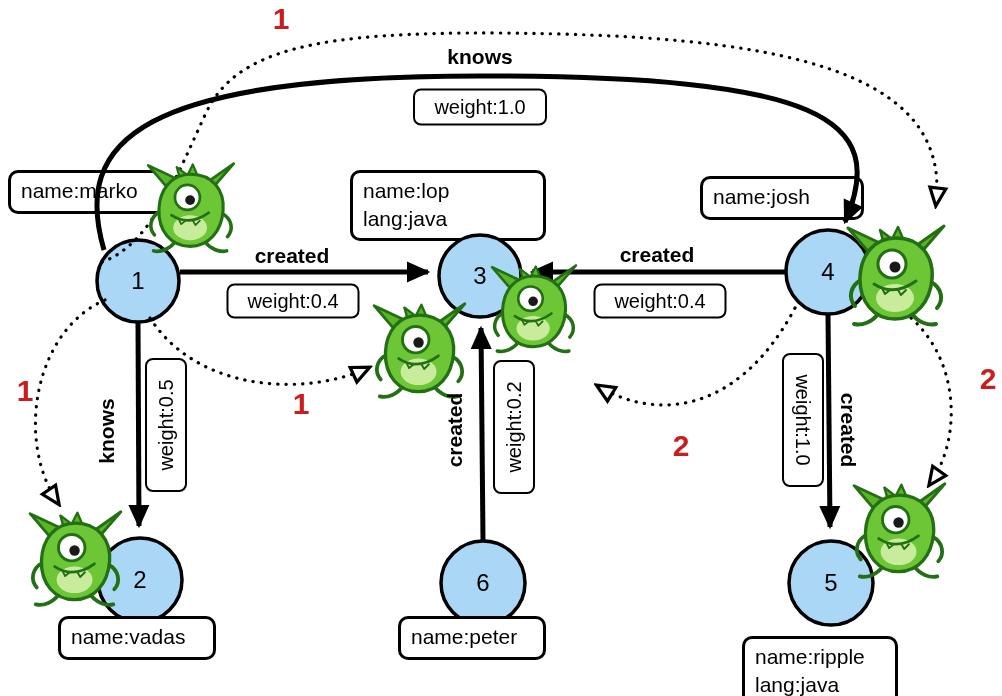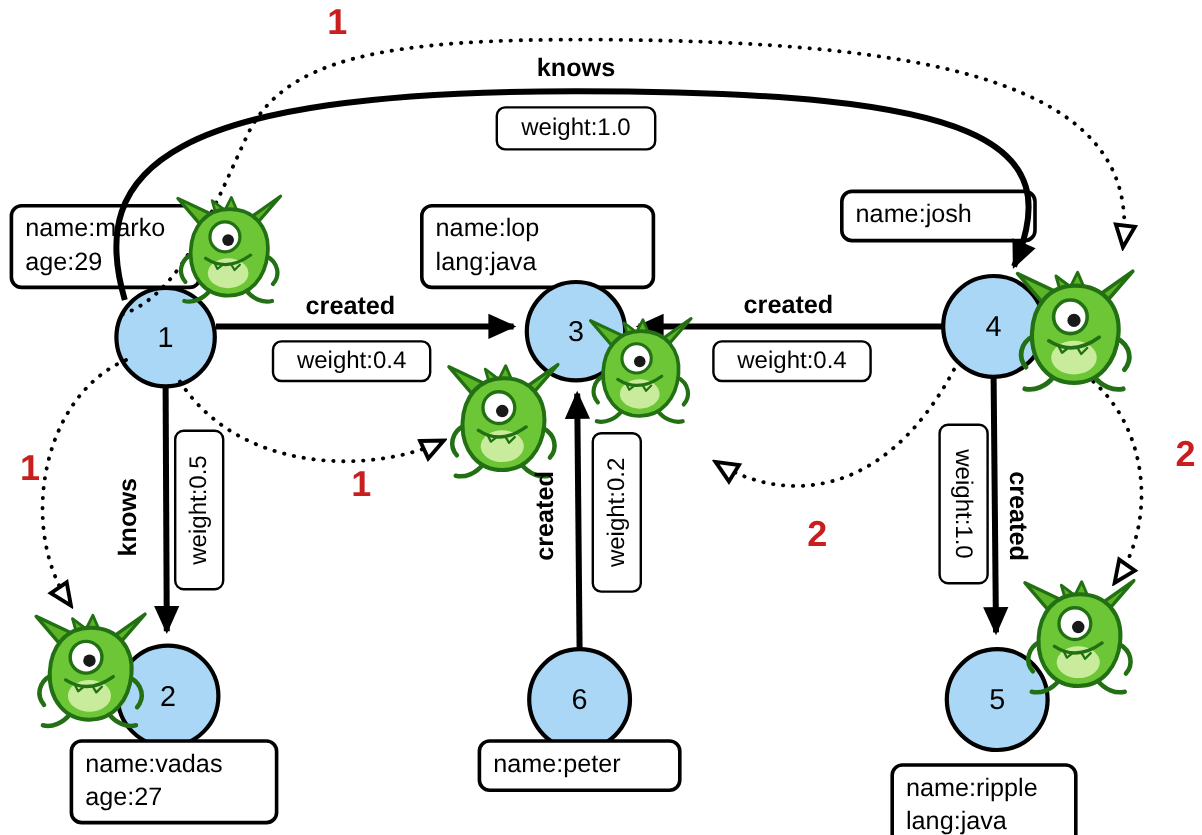--- a/index.html
+++ b/index.html
@@ -33,27 +33,26 @@
   svg text.vnum { font-family:"Liberation Sans",sans-serif; font-size:24px; text-anchor:middle; fill:#000; }
 </style>
 </head>
 <body>
 
 <div class="canvas">
 
   <div class="layer-under">
     <div class="pbox" style="left:8px; top:170px; width:160px;">
       <span>name:marko</span>
-      <span>age:29</span>
     </div>
     <div class="pbox" style="left:350px; top:170px; width:196px;">
       <span>name:lop</span>
       <span>lang:java</span>
     </div>
-    <div class="pbox" style="left:700px; top:158px; width:164px;">
+    <div class="pbox" style="left:700px; top:176px; width:164px;">
       <span>name:josh</span>
     </div>
   </div>
 
   <svg width="1002" height="696" viewBox="0 0 1002 696">
     <defs>
       <marker id="arrowSolid" viewBox="0 0 12 12" refX="10" refY="6" markerUnits="userSpaceOnUse" markerWidth="28" markerHeight="28" orient="auto">
         <path d="M1 1.5 L11 6 L1 10.5 Z" fill="#000"></path>
       </marker>
       <marker id="arrowOpen" viewBox="0 0 12 12" refX="9.5" refY="6" markerUnits="userSpaceOnUse" markerWidth="24" markerHeight="24" orient="auto">
@@ -119,25 +118,24 @@
     <use href="#gremlin" x="146" y="160" width="90" height="98"></use>
     <use href="#gremlin" x="372" y="300" width="95" height="104"></use>
     <use href="#gremlin" x="490" y="262" width="88" height="96"></use>
     <use href="#gremlin" x="846" y="222" width="100" height="110"></use>
     <use href="#gremlin" x="28" y="508" width="95" height="104"></use>
     <use href="#gremlin" x="852" y="480" width="95" height="104"></use>
   </svg>
 
   <div class="layer-over">
 
-    <div class="pbox" style="left:58px; top:616px; width:174px;">
+    <div class="pbox" style="left:58px; top:616px; width:158px;">
       <span>name:vadas</span>
-      <span>age:27</span>
     </div>
-    <div class="pbox" style="left:398px; top:616px; width:170px;">
+    <div class="pbox" style="left:398px; top:616px; width:148px;">
       <span>name:peter</span>
     </div>
     <div class="pbox" style="left:742px; top:616px; width:156px;margin-top:20px;">
       <span>name:ripple</span>
       <span>lang:java</span>
     </div>
 
     <div class="elabel" style="left:480px; top:57px;">knows</div>
     <div class="elabel" style="left:292px; top:256px;">created</div>
     <div class="elabel" style="left:657px; top:255px;">created</div>

